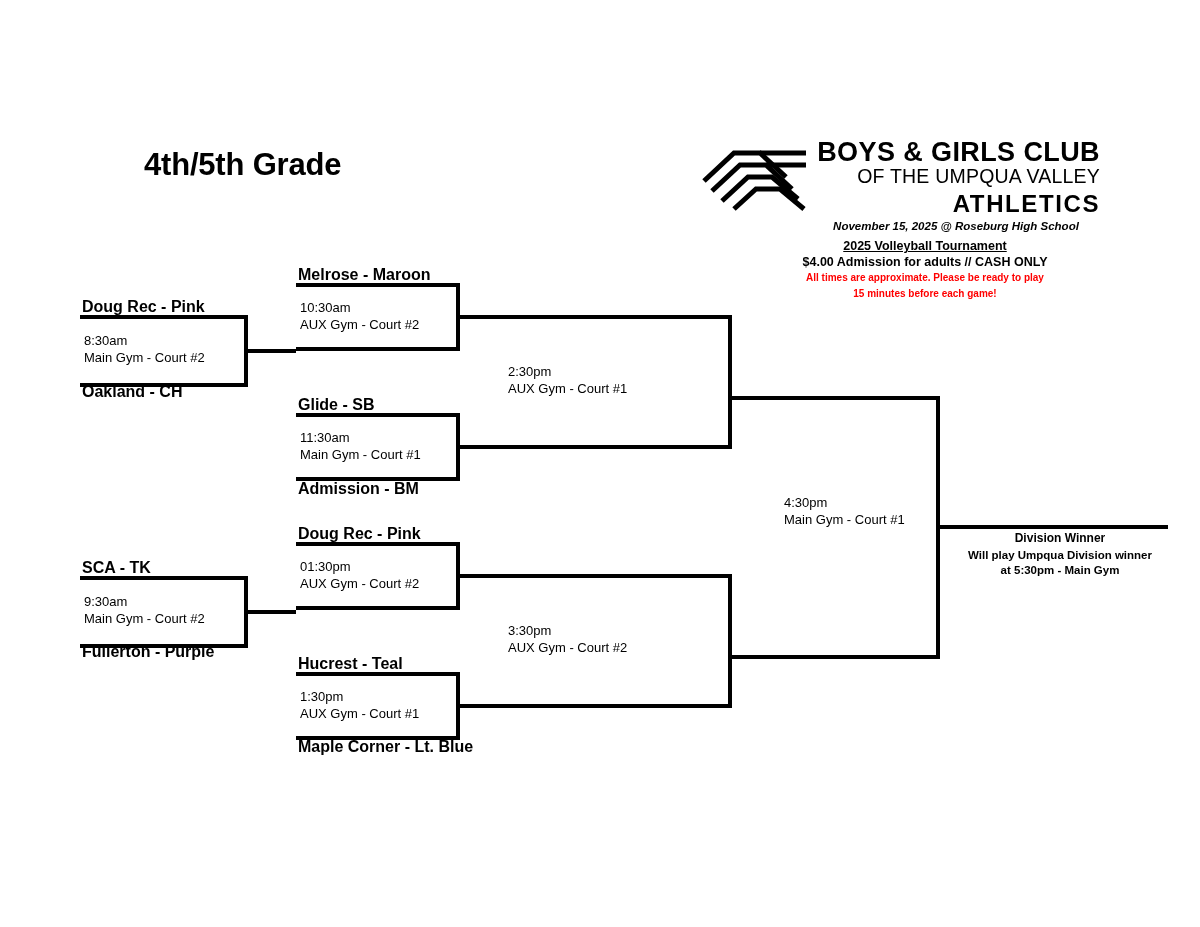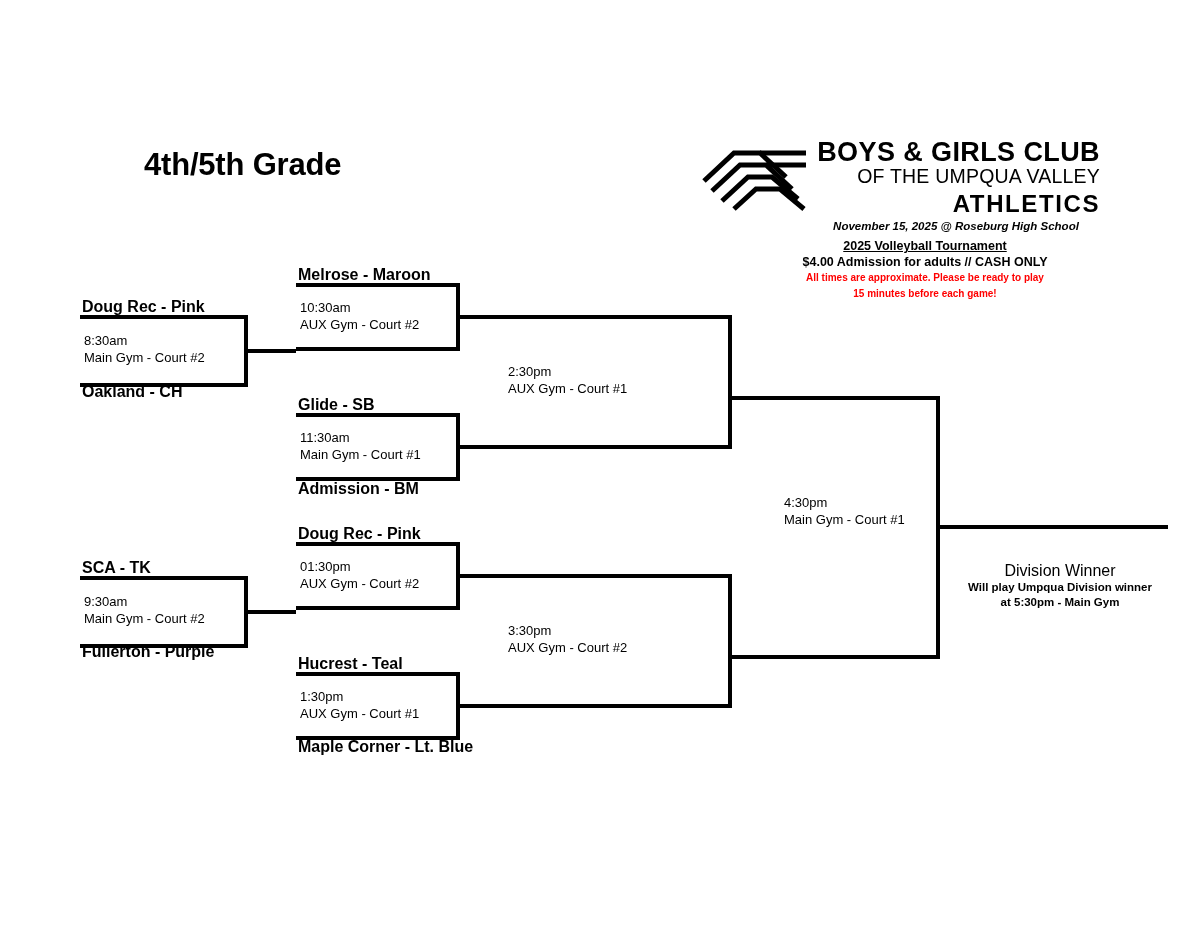--- a/index.html
+++ b/index.html
@@ -145,25 +145,24 @@
     height: 4px;
     background: #000;
   }
 
   
   .winner-block {
     position: absolute;
     text-align: center;
   }
   .winner-title {
-    font-size: 16px;
-    font-weight: normal;
+    font-size: 12px;
+    font-weight: bold;
     line-height: 19px;
     white-space: nowrap;
-    margin-top: 32px;
   }
   .winner-sub {
     font-size: 11.5px;
     font-weight: bold;
     line-height: 15px;
     white-space: nowrap;
   }
 </style>
 </head>
 <body>

